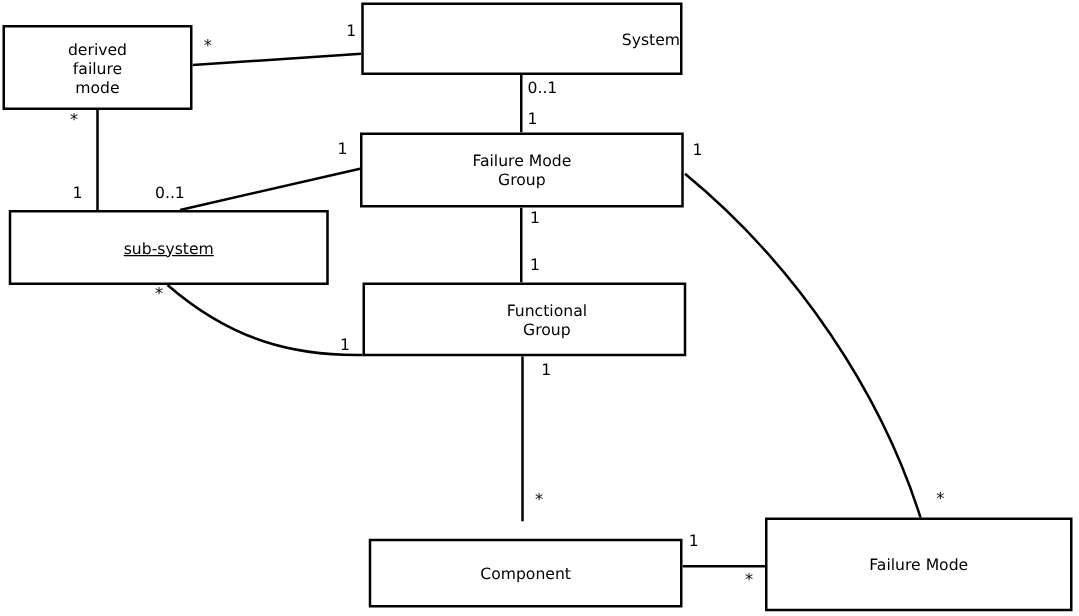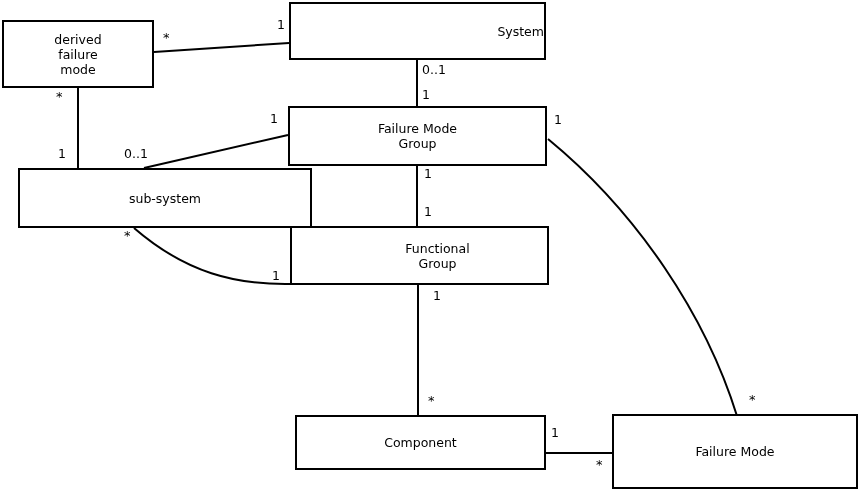--- a/index.html
+++ b/index.html
@@ -38,23 +38,23 @@
     line-height: 15px;
     color: #000000;
     text-align: center;
     white-space: pre-line;
     letter-spacing: 0px;
   }
   
   #cls-derived-failure-mode { left: 2px;   top: 20px;  width: 152px; height: 68px; }
   #cls-system               { left: 289px; top: 2px;   width: 257px; height: 58px; justify-content: flex-end; }
   #cls-failure-mode-group   { left: 288px; top: 106px; width: 259px; height: 60px; }
-  #cls-sub-system           { left: 18px;   top: 168px; width: 294px; height: 60px; }
+  #cls-sub-system           { left: 7px;   top: 168px; width: 256px; height: 60px; text-decoration: underline; }
   #cls-functional-group     { left: 290px; top: 226px; width: 259px; height: 59px; padding-left: 36px; }
-  #cls-component            { left: 295px; top: 415px; width: 251px; height: 55px; }
+  #cls-component            { left: 295px; top: 431px; width: 251px; height: 55px; }
   #cls-failure-mode         { left: 612px; top: 414px; width: 246px; height: 75px; }
 
   
   .multiplicity {
     position: absolute;
     font-size: 12.5px;
     line-height: 13px;
     color: #000000;
     white-space: nowrap;
     font-family: "DejaVu Sans", "Liberation Sans", sans-serif;

